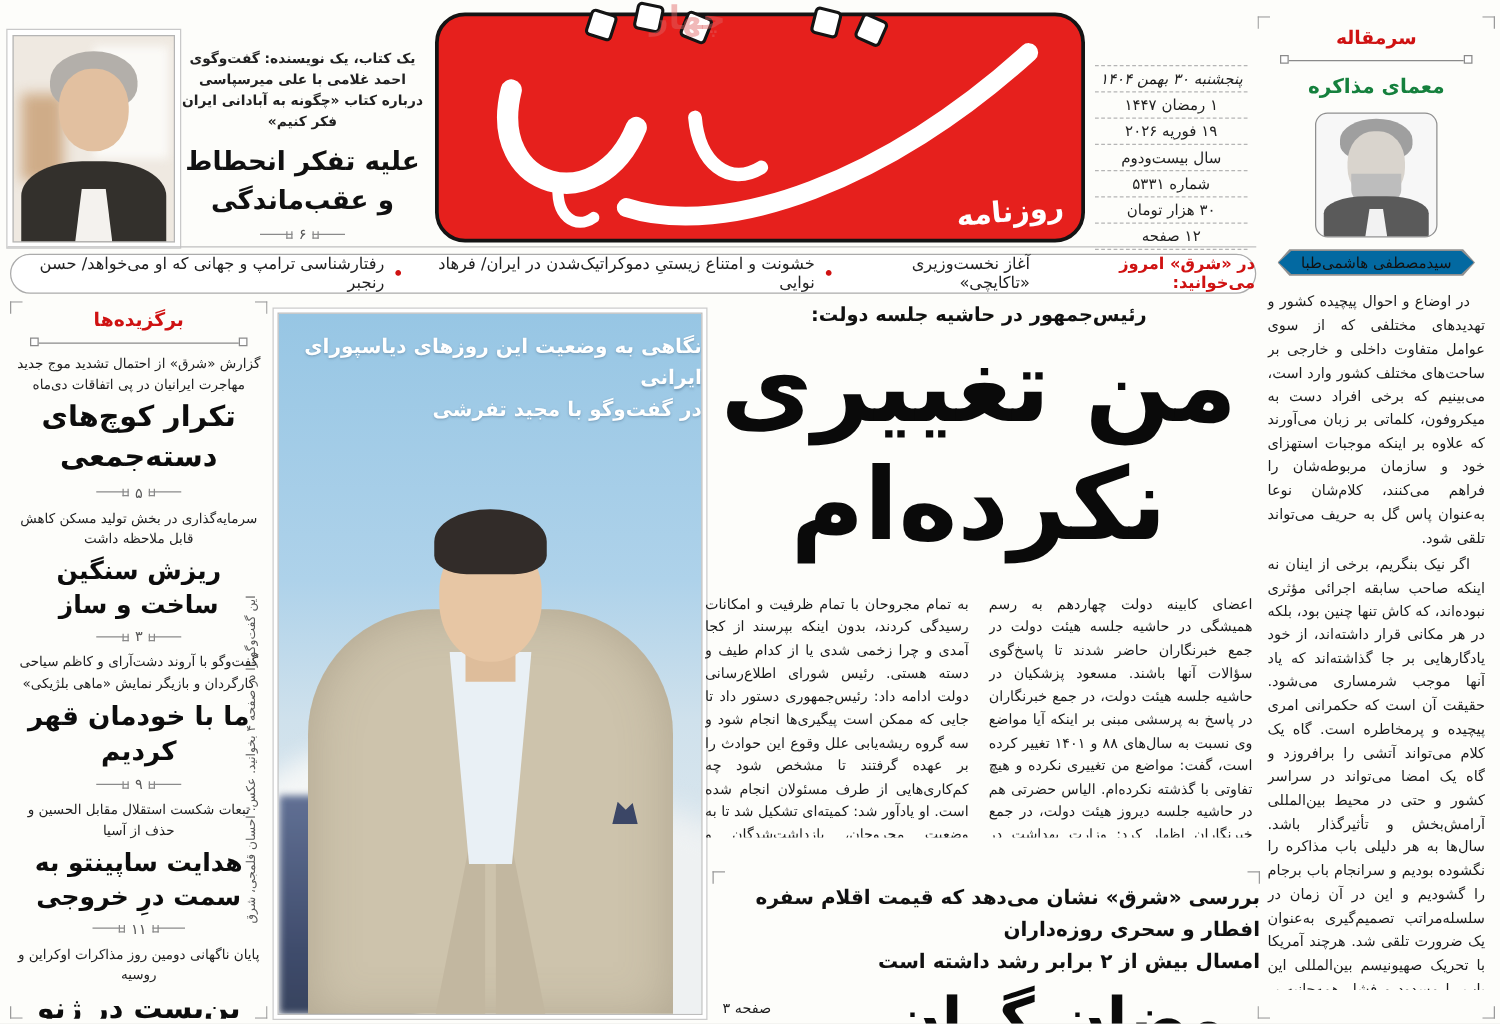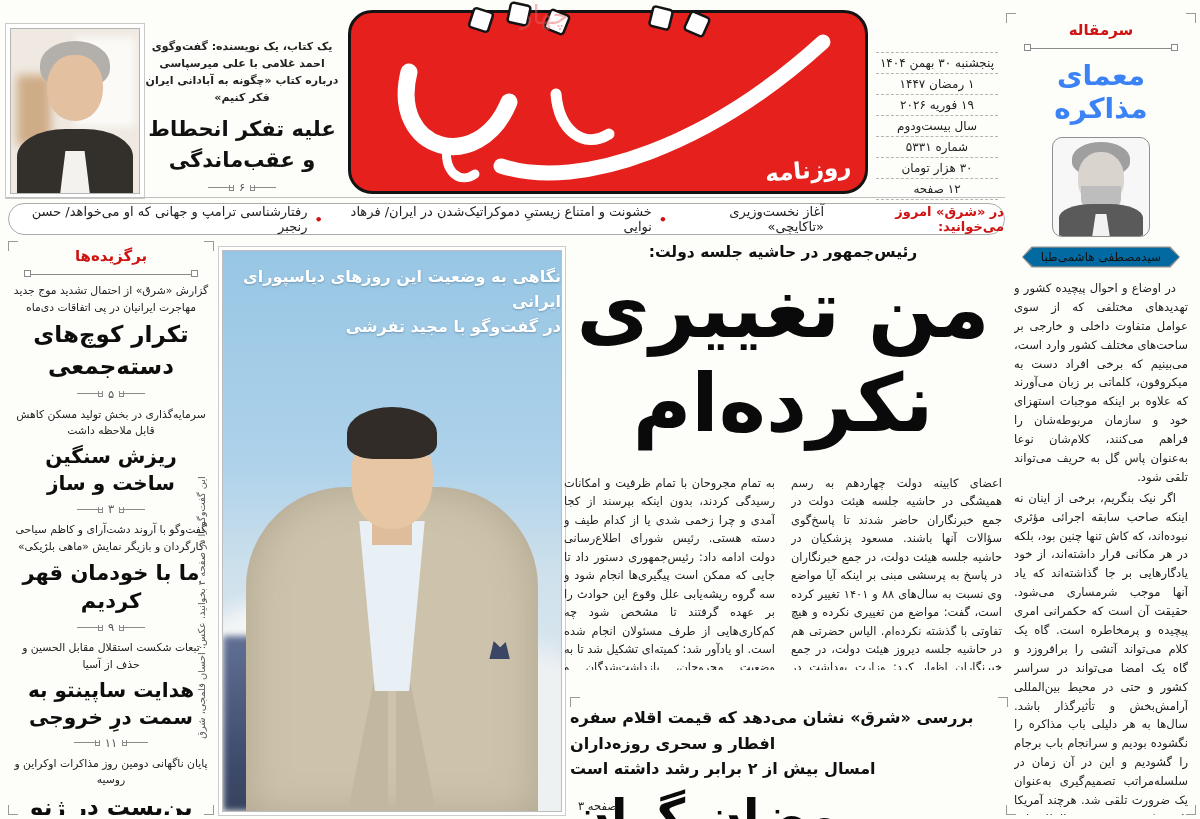--- a/index.html
+++ b/index.html
@@ -24,25 +24,25 @@
   .tl-photo .h-suit{position:absolute;left:50%;bottom:-2px;transform:translateX(-50%);width:116px;height:66px;background:#33302c;border-radius:42% 42% 0 0;}
   .tl-photo .h-shirt{position:absolute;left:50%;bottom:-2px;transform:translateX(-50%);width:30px;height:44px;background:#f4f2ee;clip-path:polygon(18% 0,82% 0,100% 100%,0 100%);}
 
   .book-teaser{left:142px;top:38px;width:200px;text-align:center;}
   .bt-kicker{font-size:11px;font-weight:bold;line-height:1.55;color:#222;}
   .bt-title{font-size:21px;font-weight:bold;line-height:1.45;margin-top:8px;color:#111;}
 
   .logo-box{left:348px;top:10px;width:514px;height:178px;background:#e6201d;border:3px solid #141414;border-radius:24px;}
   .logo-box svg{position:absolute;left:0;top:-16px;overflow:visible;}
   .logo-sub{position:absolute;right:14px;bottom:8px;color:#fff;font-size:23px;font-weight:bold;transform:rotate(-5deg);}
-  .watermark{left:520px;top:0px;font-size:26px;font-weight:normal;color:rgba(225,100,100,.45);letter-spacing:8px;z-index:5;}
+  .watermark{left:520px;top:0px;font-size:26px;font-weight:bold;color:rgba(225,100,100,.45);letter-spacing:8px;z-index:5;}
 
   .dateline{left:878px;right:202px;top:52px;width:122px;text-align:center;font-size:12px;color:#222;}
   .dateline .row{padding:3px 0;border-bottom:1px dashed #b5b5b5;}
-  .dateline .row:first-child{border-top:1px dashed #b5b5b5;}
+  .dateline .row:first-child{border-top:1px dashed #b5b5b5;font-style:italic;}
 
   .header-rule{left:6px;top:197px;width:999px;border-top:1px solid #c0c0c0;}
 
   .today-strip{left:8px;top:203px;width:995px;height:30px;border:1px solid #ababab;border-radius:16px/50%;
                display:flex;align-items:center;justify-content:center;gap:7px;font-size:13px;background:#fff;}
   .ts-label{color:#cf1212;font-weight:bold;}
   .ts-item{color:#222;}
   .ts-sep{color:#cf1212;font-weight:bold;}
 
   
@@ -80,28 +80,28 @@
   .vert-caption{left:196px;top:820px;width:425px;height:14px;transform:rotate(-90deg);transform-origin:0 0;
                 font-size:9.8px;color:#555;text-align:center;white-space:nowrap;}
 
   
   .lead{left:552px;top:243px;width:438px;text-align:center;margin-left:12px;}
   .lead-kicker{font-size:15.5px;font-weight:bold;color:#111;}
   .lead-head{font-size:80px;font-weight:bold;color:#0a0a0a;line-height:1.18;margin-top:2px;}
   .lead-cols{display:flex;gap:16px;margin-top:22px;text-align:justify;}
   .lead-col{flex:1;font-size:11.4px;line-height:1.62;color:#1c1c1c;height:196px;overflow:hidden;}
 
-  .ramadan{left:570px;top:697px;width:438px;height:118px;text-align:left;padding-top:8px;box-sizing:border-box;}
+  .ramadan{left:570px;top:697px;width:438px;height:118px;text-align:right;padding-top:8px;box-sizing:border-box;}
   .rm-kicker{font-size:16px;font-weight:bold;line-height:1.6;color:#111;}
   .rm-head{font-size:48px;font-weight:bold;color:#0a0a0a;margin-top:6px;}
   .rm-page{position:absolute;left:8px;bottom:2px;font-size:11.5px;color:#222;}
 
   
   .editorial{right:4px;top:13px;width:190px;height:802px;padding:8px 8px 0;box-sizing:border-box;text-align:center;overflow:hidden;}
-  .ed-title{font-size:28px;font-weight:bold;color:#3b82f6;margin:10px 0 12px;}
+  .ed-title{font-size:16px;font-weight:bold;color:#15803d;margin:10px 0 12px;}
   .ed-photo{width:96px;height:98px;margin:0 auto;border:1px solid #8f8f8f;border-radius:10px;position:relative;overflow:hidden;background:#f7f7f7;}
   .ed-photo .e-hair{position:absolute;left:50%;top:4px;transform:translateX(-50%);width:58px;height:34px;background:#9f9f9f;border-radius:50% 50% 40% 40%;}
   .ed-photo .e-face{position:absolute;left:50%;top:14px;transform:translateX(-50%);width:46px;height:54px;background:#d9d4cd;border-radius:46%;}
   .ed-photo .e-beard{position:absolute;left:50%;top:48px;transform:translateX(-50%);width:40px;height:26px;background:#bdbdbd;border-radius:0 0 50% 50%;}
   .ed-photo .e-suit{position:absolute;left:50%;bottom:-2px;transform:translateX(-50%);width:84px;height:34px;background:#5a5a5a;border-radius:40% 40% 0 0;}
   .ed-photo .e-shirt{position:absolute;left:50%;bottom:-2px;transform:translateX(-50%);width:18px;height:24px;background:#f2f2f2;clip-path:polygon(20% 0,80% 0,100% 100%,0 100%);}
   .author-badge{margin:8px auto 10px;width:156px;background:#8f8f8f;clip-path:polygon(0 50%,6% 6%,94% 6%,100% 50%,94% 94%,6% 94%);padding:1px;}
   .author-badge .inner{background:#0369a1;clip-path:polygon(0 50%,6.4% 8%,93.6% 8%,100% 50%,93.6% 92%,6.4% 92%);font-size:12px;padding:4px 10px;color:#111;}
   .ed-body{text-align:justify;font-size:11.6px;line-height:1.63;color:#1c1c1c;height:560px;overflow:hidden;}
   .ed-body p{margin:0 0 2px;text-indent:12px;}

